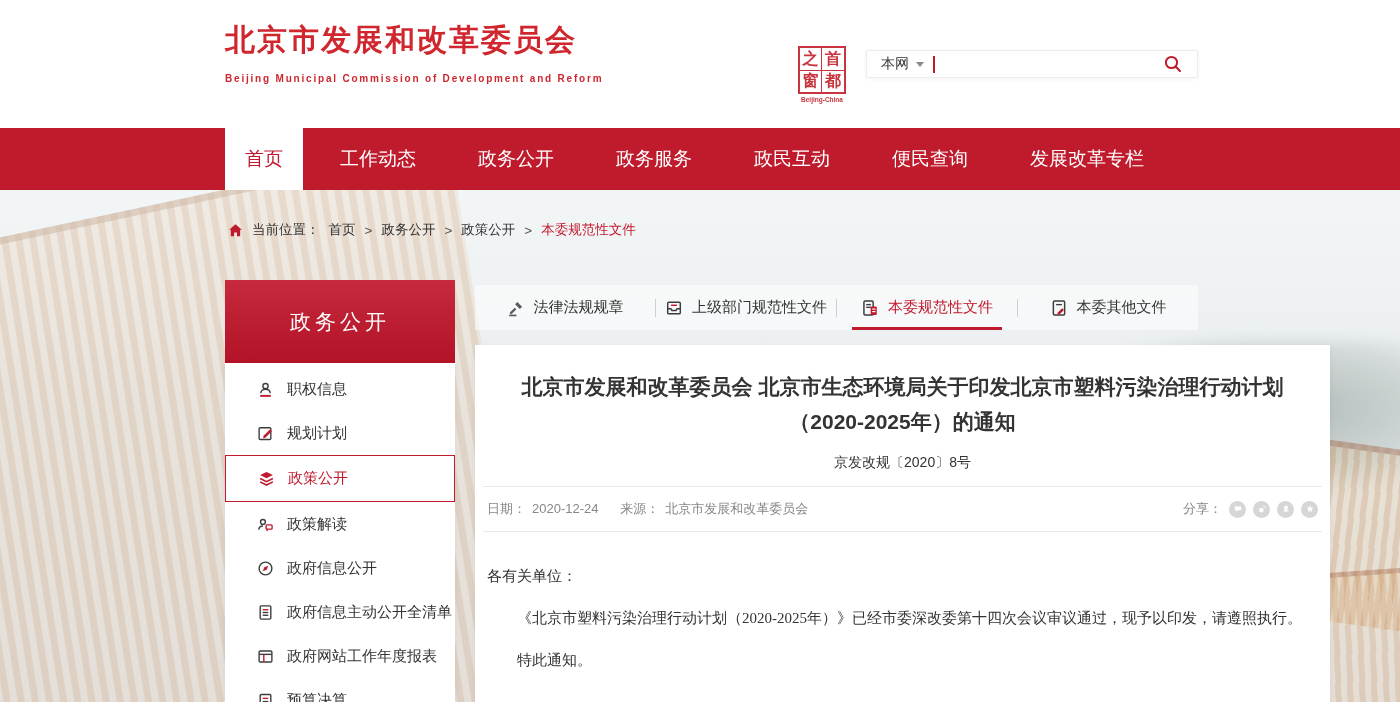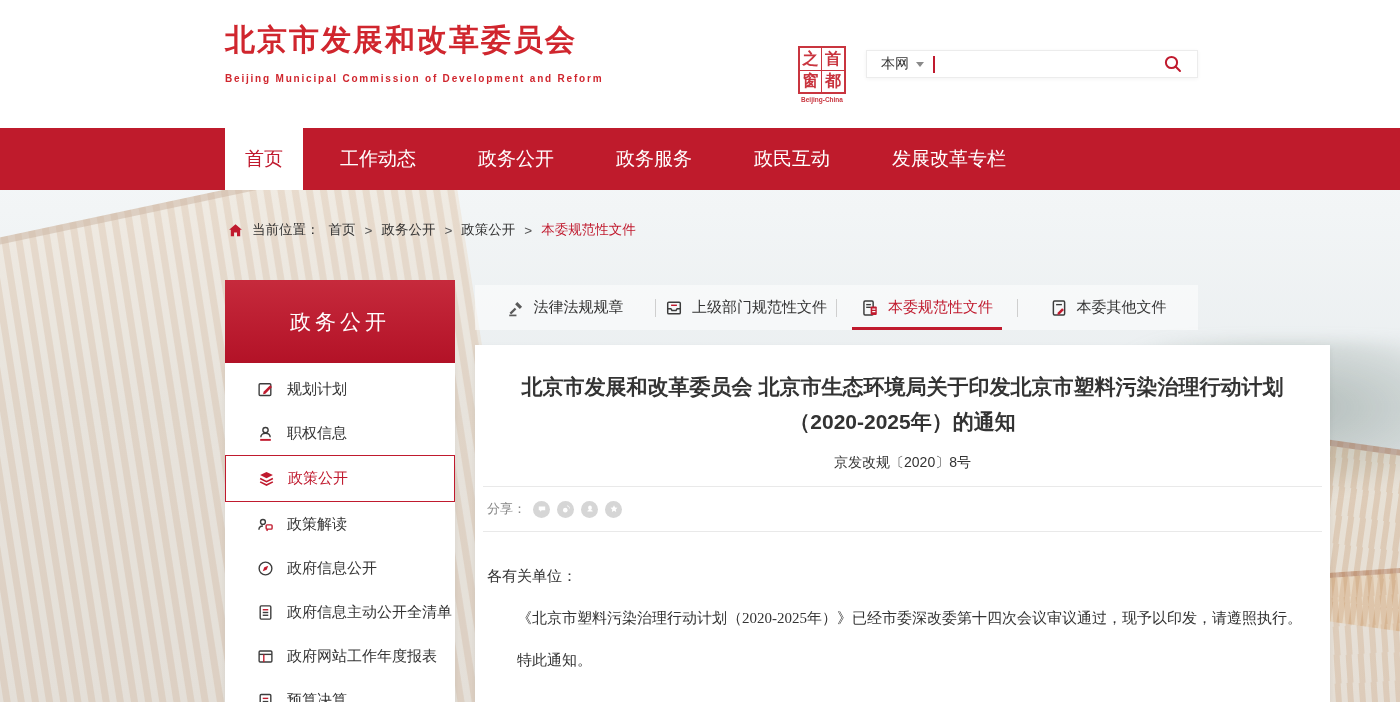--- a/index.html
+++ b/index.html
@@ -146,20 +146,21 @@
       </div>
     </div>
   </div>
 
   <div class="navbar">
     <div class="nav-item active">首页</div>
     <div class="nav-item">工作动态</div>
     <div class="nav-item">政务公开</div>
     <div class="nav-item">政务服务</div>
     <div class="nav-item">政民互动</div>
+    <div class="nav-item">便民查询</div>
     <div class="nav-item">发展改革专栏</div>
   </div>
 
   <div class="breadcrumb">
     <svg width="15" height="15" viewBox="0 0 16 16">
       <path fill="#c01a2e" d="M8 1.2 14.8 7.2 H13 V14 H9.6 V10 H6.4 V14 H3 V7.2 H1.2 Z"></path>
     </svg>
     <span>当前位置：</span>
     <span class="crumb">首页</span>
     <span class="sep">&gt;</span>
@@ -169,35 +170,35 @@
     <span class="sep">&gt;</span>
     <span class="crumb current">本委规范性文件</span>
   </div>
 
   <div class="sidebar">
     <div class="sidebar-header">政务公开</div>
     <div class="sidebar-body">
       <div class="side-item">
         <span class="side-icon">
           <svg width="17" height="17" viewBox="0 0 16 16" fill="none">
-            <rect x="2" y="2.6" width="11" height="11" rx="1" stroke="#3c3c3c" stroke-width="1.3"></rect>
-            <path d="M6.2 10.2 12.4 4l1.7 1.7-6.2 6.2-2.2.5z" fill="#c01a2e"></path>
-          </svg>
-        </span>
-        <span>规划计划</span>
-      </div>
-      <div class="side-item">
-        <span class="side-icon">
-          <svg width="17" height="17" viewBox="0 0 16 16" fill="none">
             <circle cx="8" cy="4.8" r="2.5" stroke="#3c3c3c" stroke-width="1.3"></circle>
             <path d="M3.6 11.6c0-2.4 2-3.8 4.4-3.8s4.4 1.4 4.4 3.8" stroke="#3c3c3c" stroke-width="1.3"></path>
             <line x1="3" y1="14" x2="13" y2="14" stroke="#c01a2e" stroke-width="1.8"></line>
           </svg>
         </span>
         <span>职权信息</span>
+      </div>
+      <div class="side-item">
+        <span class="side-icon">
+          <svg width="17" height="17" viewBox="0 0 16 16" fill="none">
+            <rect x="2" y="2.6" width="11" height="11" rx="1" stroke="#3c3c3c" stroke-width="1.3"></rect>
+            <path d="M6.2 10.2 12.4 4l1.7 1.7-6.2 6.2-2.2.5z" fill="#c01a2e"></path>
+          </svg>
+        </span>
+        <span>规划计划</span>
       </div>
       <div class="side-item active">
         <span class="side-icon">
           <svg width="17" height="17" viewBox="0 0 16 16" fill="none">
             <path d="M8 1.8 14 4.8 8 7.8 2 4.8Z" fill="#c01a2e"></path>
             <path d="M2 8l6 3 6-3" stroke="#c01a2e" stroke-width="1.5"></path>
             <path d="M2 11.2l6 3 6-3" stroke="#c01a2e" stroke-width="1.5"></path>
           </svg>
         </span>
         <span>政策公开</span>
@@ -296,20 +297,24 @@
       </svg>
       <span>本委其他文件</span>
     </div>
   </div>
 
   <div class="panel">
     <div class="article-title">北京市发展和改革委员会 北京市生态环境局关于印发北京市塑料污染治理行动计划（2020-2025年）的通知</div>
     <div class="doc-number">京发改规〔2020〕8号</div>
     <div class="divider"></div>
     <div class="meta-row">
+      <div class="meta-left">
+        <span>日期：</span><span>2020-12-24</span>
+        <span class="gap">来源：</span><span>北京市发展和改革委员会</span>
+      </div>
       <div class="meta-right">
         <span>分享：</span>
         <span class="share-circle">
           <svg width="10" height="10" viewBox="0 0 14 14">
               <path d="M2.5 3.5h9v5.4H6.6L4.4 11V8.9H2.5z" fill="#fff"></path>
             </svg>
         </span>
         <span class="share-circle">
           <svg width="10" height="10" viewBox="0 0 14 14">
               <circle cx="6" cy="8.6" r="3.2" fill="#fff"></circle>

